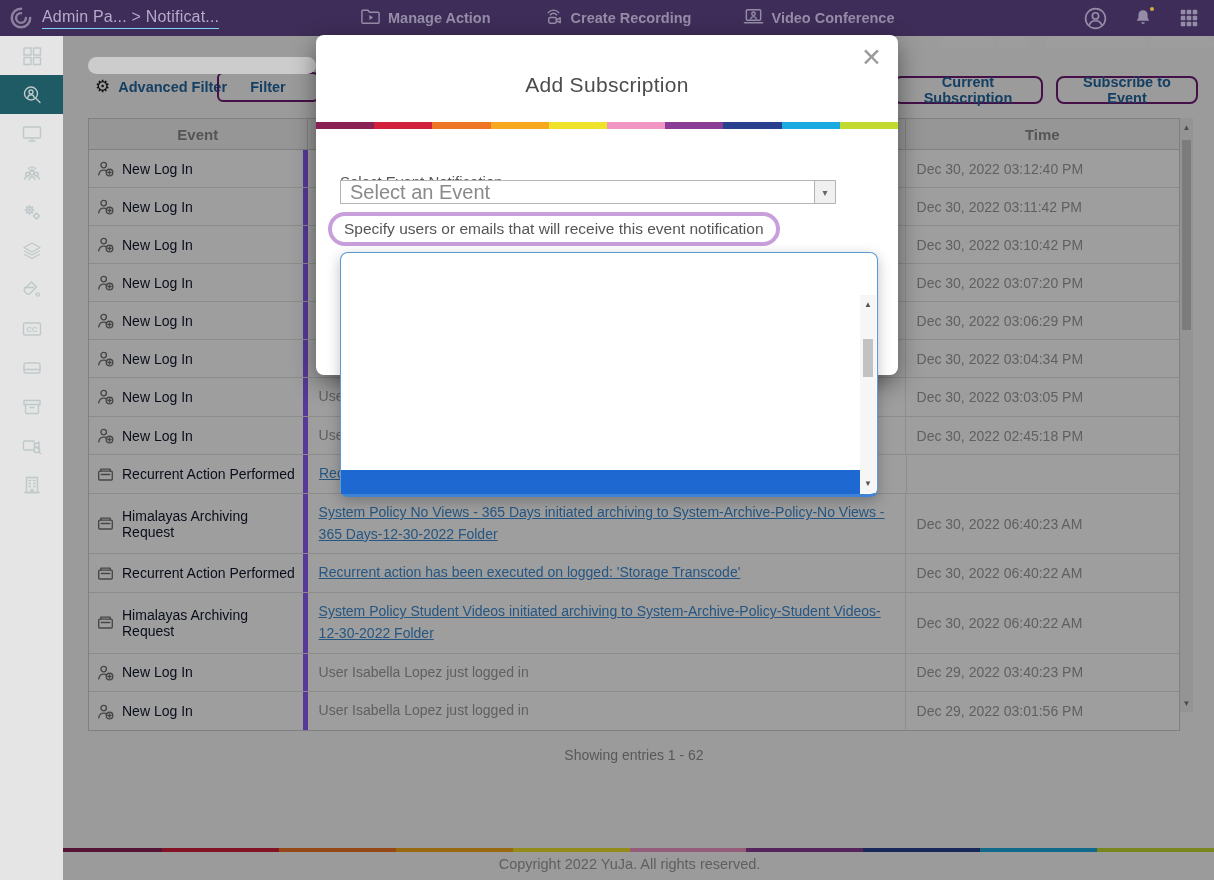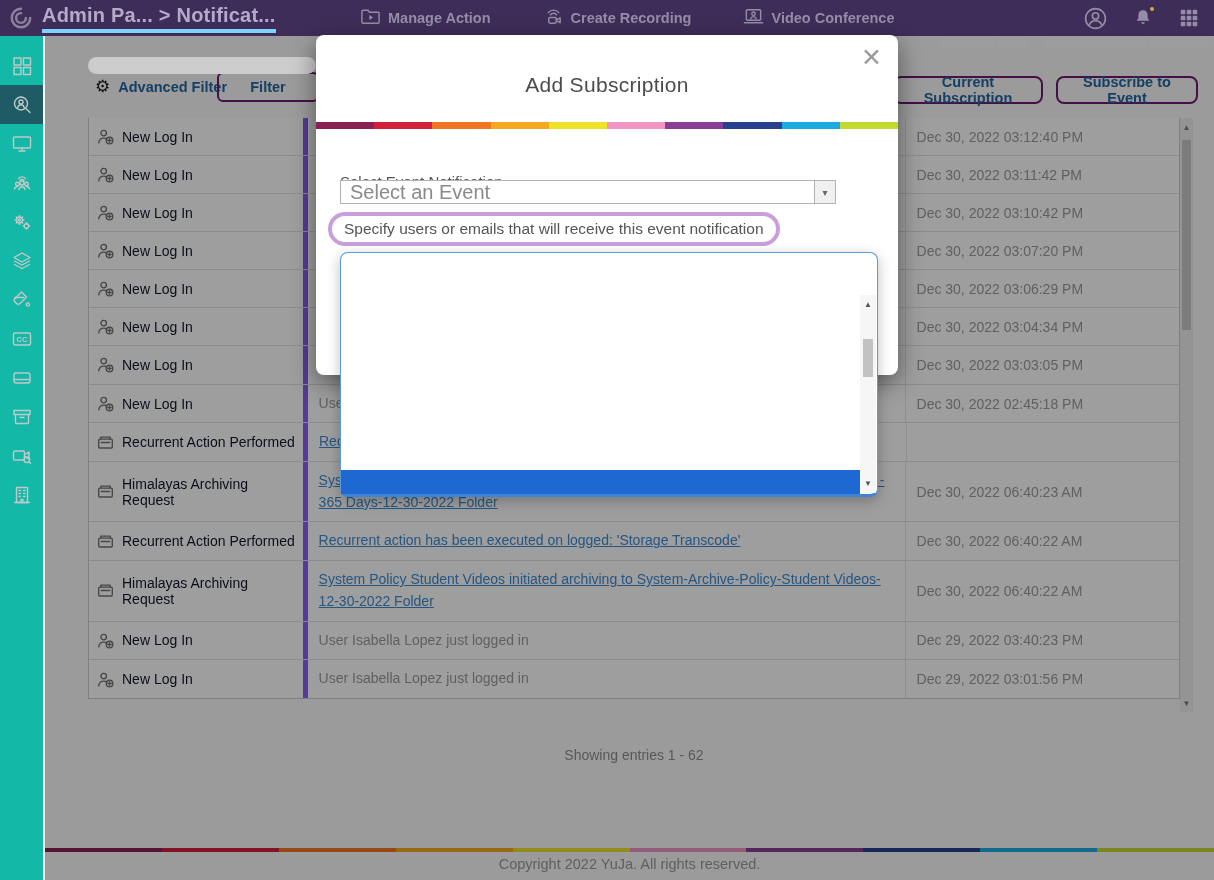--- a/index.html
+++ b/index.html
@@ -5,32 +5,32 @@
   html,body{margin:0;padding:0;background:#ffffff;}
   *{box-sizing:border-box;}
   #app{position:relative;width:1214px;height:880px;overflow:hidden;
        font-family:"Liberation Sans", sans-serif;background:#fff;}
 
   
   .topbar{position:absolute;top:0;left:0;right:0;height:36px;background:#3E2D58;z-index:30;
           display:flex;align-items:center;}
   .brand{display:flex;align-items:center;gap:8px;padding-left:8px;min-width:260px;}
   .logo-icon svg{display:block;}
-  .crumb{font-size:20px;font-weight:bold;color:#B5AACB;border-bottom:4px solid #7dd3fc;
+  .crumb{font-size:16px;font-weight:normal;color:#B5AACB;border-bottom:1px solid #7dd3fc;
          padding-bottom:2px;letter-spacing:.2px;cursor:pointer;}
   .topnav{position:absolute;left:360px;top:0;height:36px;display:flex;align-items:center;gap:52px;}
   .nav-item{display:flex;align-items:center;gap:7px;color:#958DA8;font-weight:bold;font-size:14.5px;cursor:pointer;}
   .top-actions{position:absolute;right:14px;top:0;height:36px;display:flex;align-items:center;gap:24px;}
   .top-actions .ticon{position:relative;display:flex;align-items:center;cursor:pointer;}
   .bell-dot{position:absolute;top:-2px;right:-2px;width:8px;height:8px;border-radius:50%;
             background:#D9A93C;border:2px solid #3E2D58;}
 
   
-  .sidebar{position:absolute;top:36px;left:0;bottom:0;width:43px;background:#14b8a6;z-index:20;
-           display:flex;flex-direction:column;padding-top:10px;}
+  .sidebar{position:absolute;top:36px;left:0;bottom:0;width:63px;background:#e5e5e5;z-index:20;
+           display:flex;flex-direction:column;}
   .side-item{height:39px;display:flex;align-items:center;justify-content:center;cursor:pointer;}
   .side-item.active{background:#1F5B64;}
   .sicon{stroke:#BFC9CA;stroke-width:1.4;fill:none;stroke-linecap:round;stroke-linejoin:round;}
 
   
   .content{position:absolute;top:36px;left:45px;right:0;bottom:0;background:#fbfbfb;z-index:5;}
   .remnant{position:absolute;height:11px;top:0;background:#fdfdfd;border-radius:8px 8px 0 0;}
 
   .adv-filter{position:absolute;left:50px;top:42px;display:flex;align-items:center;gap:8px;}
   .gear-glyph{font-size:17px;color:#1a1a1a;line-height:1;}
@@ -294,20 +294,25 @@
 
     <div class="adv-filter">
       <span class="gear-glyph">⚙</span>
       <b>Advanced Filter</b>
     </div>
     <button class="obtn btn-filter">Filter</button>
     <button class="obtn btn-cursubs">Current Subscription</button>
     <button class="obtn btn-subevent">Subscribe to Event</button>
 
     <div class="table">
+      <div class="thead">
+        <div class="th col-event">Event</div>
+        <div class="th col-desc"></div>
+        <div class="th col-time">Time</div>
+      </div>
       <div class="tbody">
 
       <div class="row login">
           <div class="cell cell-event">
             <span class="eicon eicon-login">
               <svg width="17" height="17" viewBox="0 0 16 16">
                 <circle cx="6.3" cy="4.8" r="2.6"></circle>
                 <path d="M1.6 14c.5-2.9 2.2-4.5 4.7-4.5 1.1 0 2.1.3 2.9 1"></path>
                 <circle cx="11.8" cy="11.8" r="3.1"></circle>
                   <path d="M11.8 10.3v3M10.3 11.8h3"></path>

